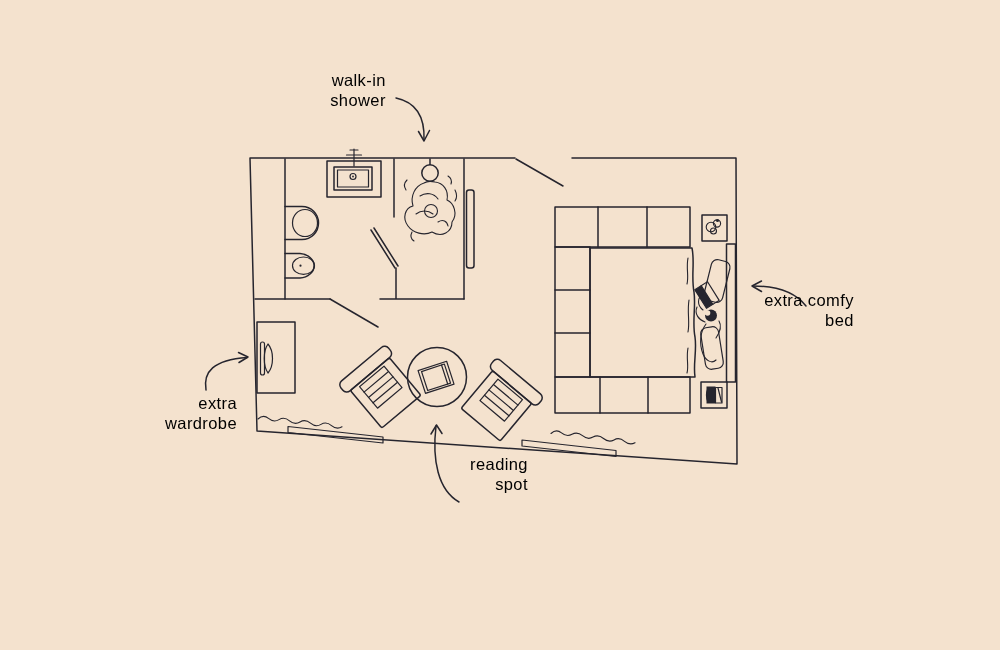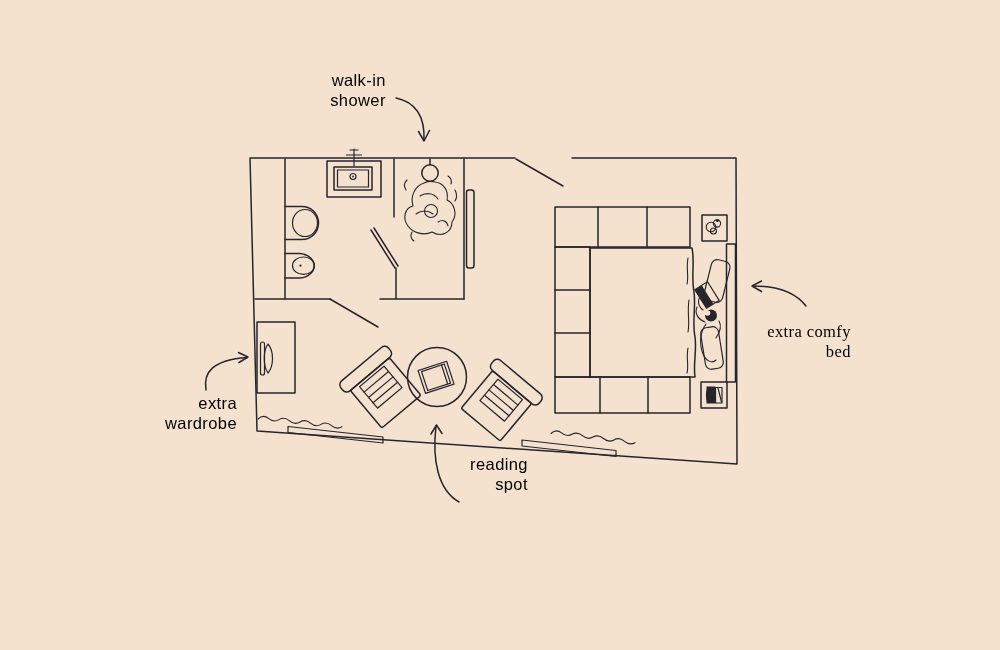--- a/index.html
+++ b/index.html
@@ -193,21 +193,21 @@
     </g>
     <g>
       <path class="ln" stroke-width="1.6" d="M459,502 C438,490 432,460 436,426"></path>
       <path class="ln" stroke-width="1.6" d="M436.5,425 L431,434 M436.5,425 L442,433.5"></path>
     </g>
   </svg>
 
   <div class="label" style="left:358px;top:71px;">walk-in
 shower</div>
 
-  <div class="label" style="left:809px;top:322px;font-family:Liberation Serif, serif;">extra comfy
+  <div class="label" style="left:809px;top:291px;">extra comfy
 bed</div>
 
   <div class="label" style="left:201px;top:394px;">extra
 wardrobe</div>
 
   <div class="label" style="left:499px;top:455px;">reading
 spot</div>
 
 </div>
 

